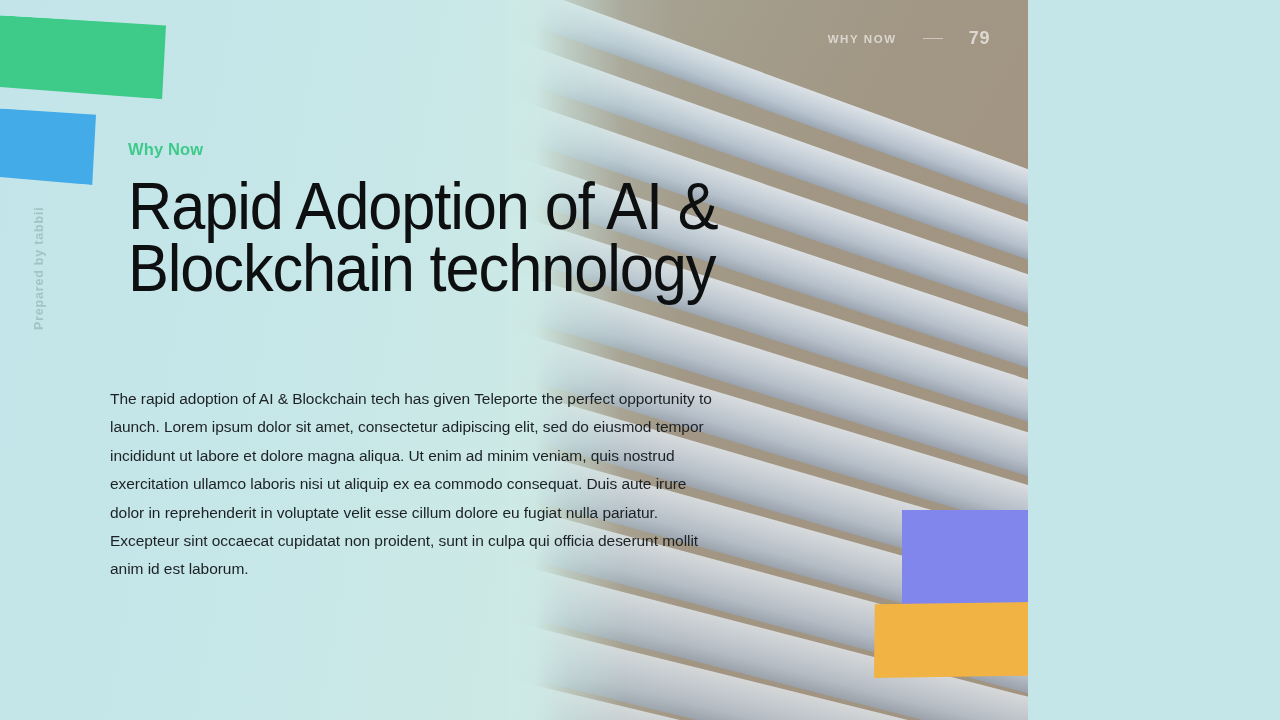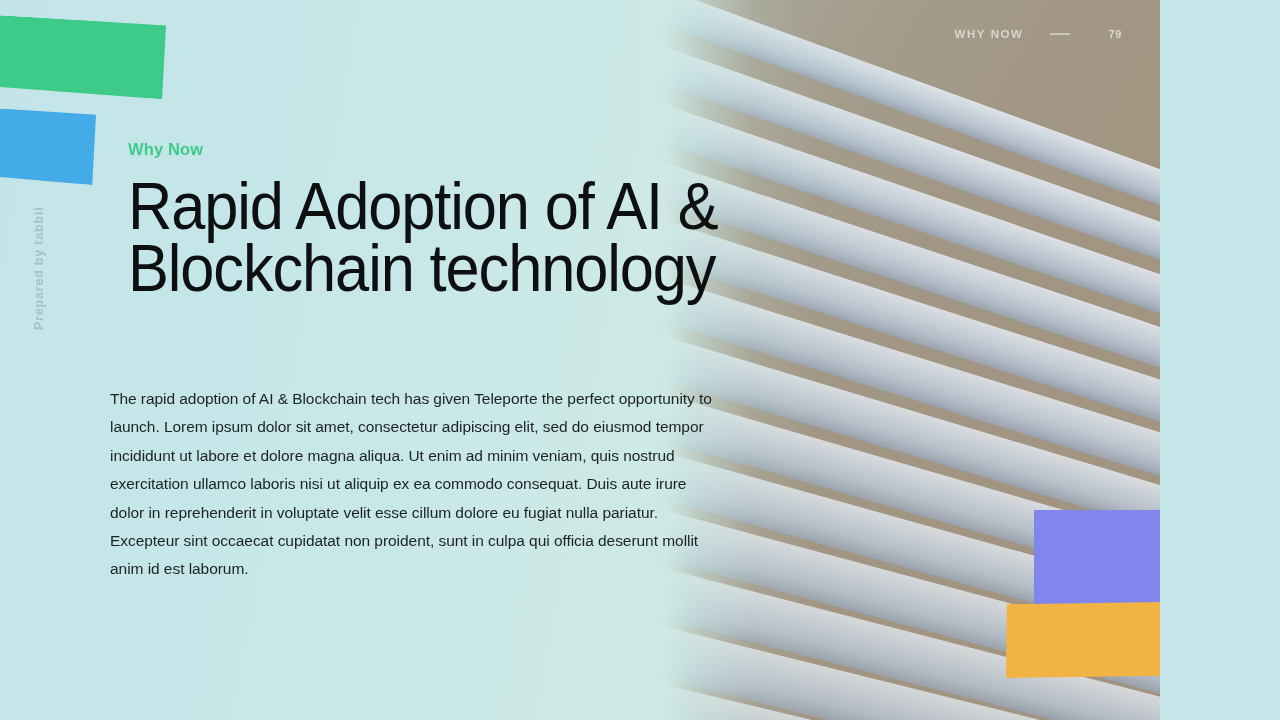--- a/index.html
+++ b/index.html
@@ -5,21 +5,21 @@
   * { margin:0; padding:0; box-sizing:border-box; }
   html,body { width:1280px; height:720px; overflow:hidden; }
   body {
     font-family:"Liberation Sans", sans-serif;
     background:#c5e6e9;
     position:relative;
   }
 
   .slide {
     position:absolute; inset:0;
-    width:1160px; height:720px;
+    width:1028px; height:720px;
     overflow:hidden;
     background:linear-gradient(100deg,#c3e5e9 0%,#c7e7e8 35%,#cfeae3 62%,#d6ece0 80%,#d9ece0 100%);
   }
 
   
   .photo {
     position:absolute;
     top:0; right:0;
     width:520px; height:720px;
     overflow:hidden;
@@ -94,25 +94,24 @@
     font-weight:700;
     letter-spacing:1.6px;
     color:rgba(255,255,255,0.60);
     white-space:nowrap;
   }
   .header-divider {
     width:20px; height:1.5px;
     background:rgba(255,255,255,0.45);
   }
   .header-page {
-    font-size:11px;
+    font-size:18px;
     font-weight:700;
     letter-spacing:0.6px;
     color:rgba(255,255,255,0.62);
-    margin-left:13px;
   }
 
   
   .side-label {
     position:absolute;
     left:32px; top:330px;
     transform:rotate(-90deg);
     transform-origin:left top;
     font-size:12.5px;
     font-weight:700;

